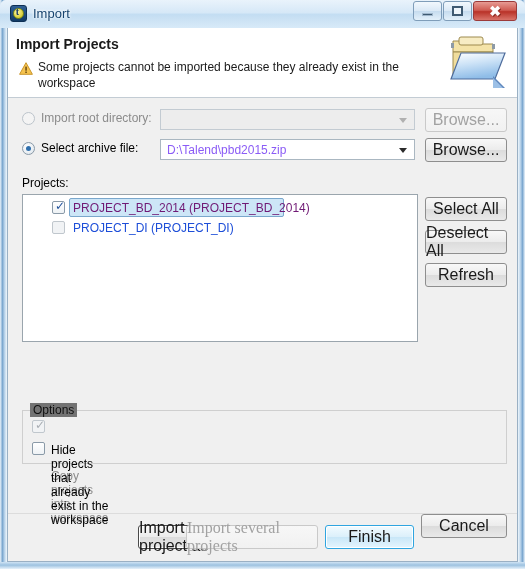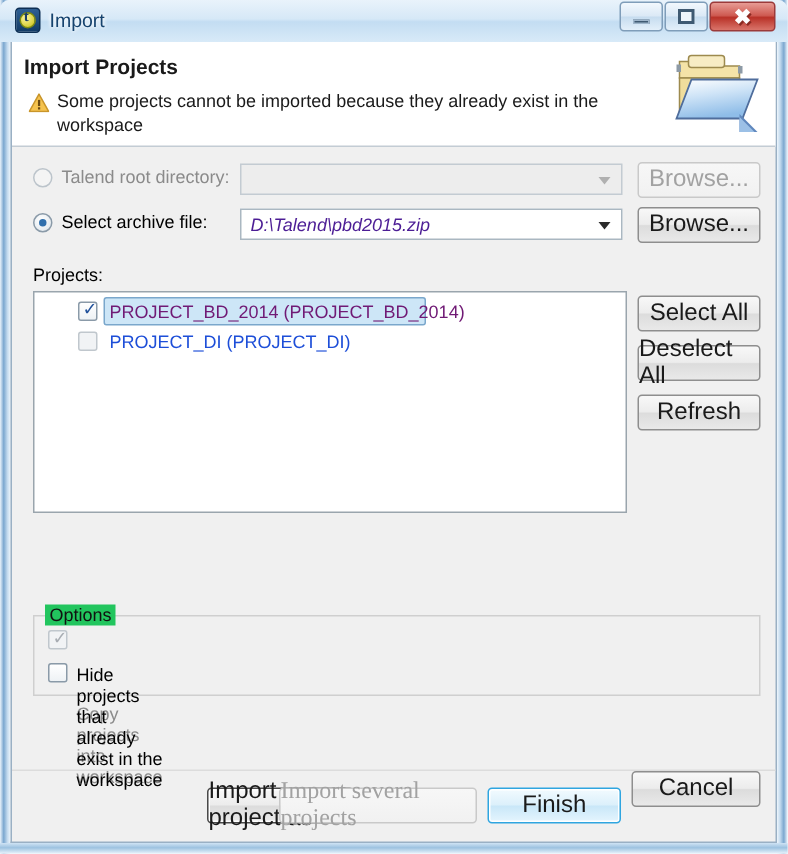--- a/index.html
+++ b/index.html
@@ -123,21 +123,21 @@
     position:absolute;left:33px;top:3px;font-size:12px;color:#000;
   }
   .rlabel.disabled{color:#8b8b8b;}
 
   .combo{
     position:absolute;height:21px;box-sizing:border-box;
     border:1px solid #aab7c1;background:#ffffff;
   }
   .combo.disabled{background:#ededed;border-color:#c3cbd2;}
   .combo .val{
-    position:absolute;left:6px;top:3px;font-size:12px;color:#4c1d95;font-style:italic;
+    position:absolute;left:6px;top:3px;font-size:12px;color:#8b5cf6;
   }
   .combo .arrow{
     position:absolute;right:7px;top:8px;width:0;height:0;
     border-left:4px solid transparent;border-right:4px solid transparent;
     border-top:5px solid #2b2b2b;
   }
   .combo.disabled .arrow{border-top-color:#b0b0b0;}
 
   .btn{
     position:absolute;box-sizing:border-box;height:24px;
@@ -185,21 +185,21 @@
     position:absolute;box-sizing:border-box;
     background:#cde6f7;border:1px solid #7aa7cc;border-radius:2px;
   }
 
   
   #options-group{
     position:absolute;left:14px;top:312px;width:485px;height:54px;
     border:1px solid #cfcfcf;box-sizing:border-box;
   }
   #options-legend{
-    position:absolute;left:22px;top:305px;background:#22c55e;
+    position:absolute;left:22px;top:305px;background:#737373;
     padding:0 3px;font-size:12px;color:#111;
   }
   .opt{position:absolute;left:24px;height:18px;}
   .opt .lbl{position:absolute;left:19px;top:1px;font-size:12px;color:#000;}
   .opt .lbl.disabled{color:#8b8b8b;margin-top:48px;}
 
   #buttonbar{
     position:absolute;left:0;bottom:0;width:509px;height:46px;
     border-top:1px solid #dcdcdc;
   }
@@ -266,21 +266,21 @@
         </defs>
         <path d="M46 44 L58 56 L46 56 Z" fill="#5f87bd"></path>
         <path d="M46 46 L56 56 L46 56 Z" fill="#9cc0e6"></path>
       </svg>
     </div>
 
     <div id="body">
 
       <div class="row" style="top:10px;">
         <div class="radio disabled"></div>
-        <div class="rlabel disabled">Talend root directory:</div>
+        <div class="rlabel disabled">Import root directory:</div>
         <div class="combo disabled" style="left:152px;top:1px;width:255px;">
           <div class="val"></div>
           <div class="arrow"></div>
         </div>
         <div class="btn disabled" style="left:417px;top:0px;width:82px;">Browse...</div>
       </div>
 
       <div class="row" style="top:40px;">
         <div class="radio">
           <div class="dot"></div>

